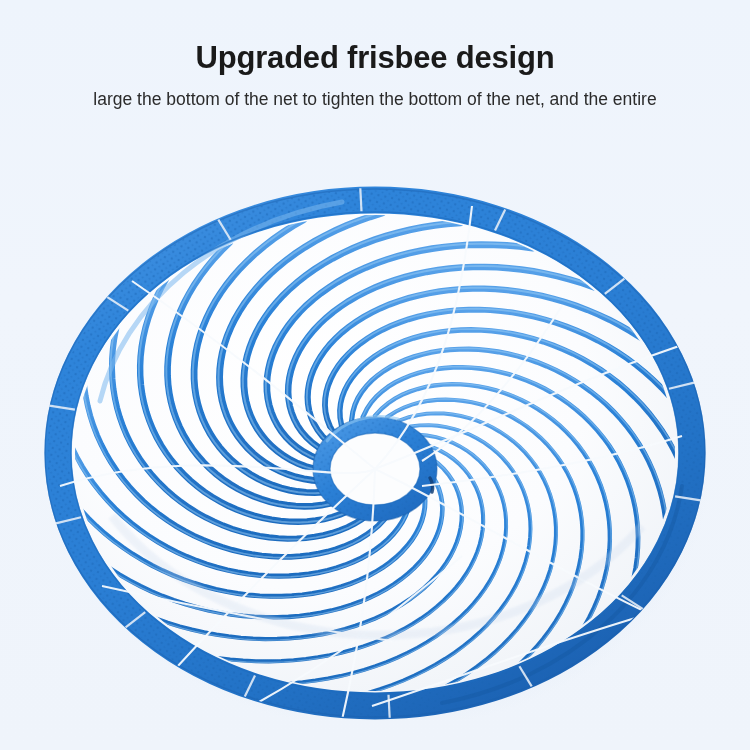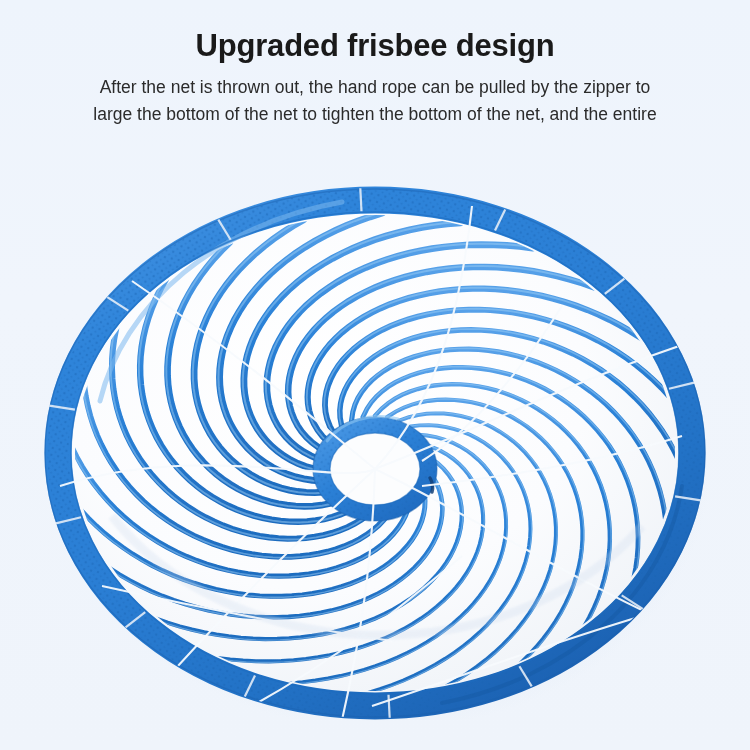--- a/index.html
+++ b/index.html
@@ -18,21 +18,21 @@
     width: 750px;
     height: 750px;
     background: linear-gradient(180deg, #eef4fc 0%, #f0f5fc 40%, #eff4fb 100%);
     overflow: hidden;
   }
 
   
   .header {
     position: absolute;
     left: 0;
-    top: 4px;
+    top: 16px;
     width: 750px;
     text-align: center;
     padding-top: 22px;
     box-sizing: border-box;
   }
   .title {
     font-size: 31px;
     font-weight: bold;
     color: #1a1a1a;
     letter-spacing: -0.2px;
@@ -63,21 +63,20 @@
   }
 </style>
 </head>
 <body>
 
 <div id="page">
 
   <div class="header">
     <h1 class="title">Upgraded frisbee design</h1>
     <div class="subtitle">
-      <div>After the net is thrown out, the hand rope can be pulled by the zipper to</div>
       <div>large the bottom of the net to tighten the bottom of the net, and the entire</div>
     </div>
   </div>
 
   <div class="disc-stage">
     <svg class="disc-svg" viewBox="0 0 666 534" xmlns="http://www.w3.org/2000/svg">
       <defs>
 
         <radialGradient id="membrane" cx="42%" cy="36%" r="72%">
           <stop offset="0%" stop-color="#ffffff"></stop>

